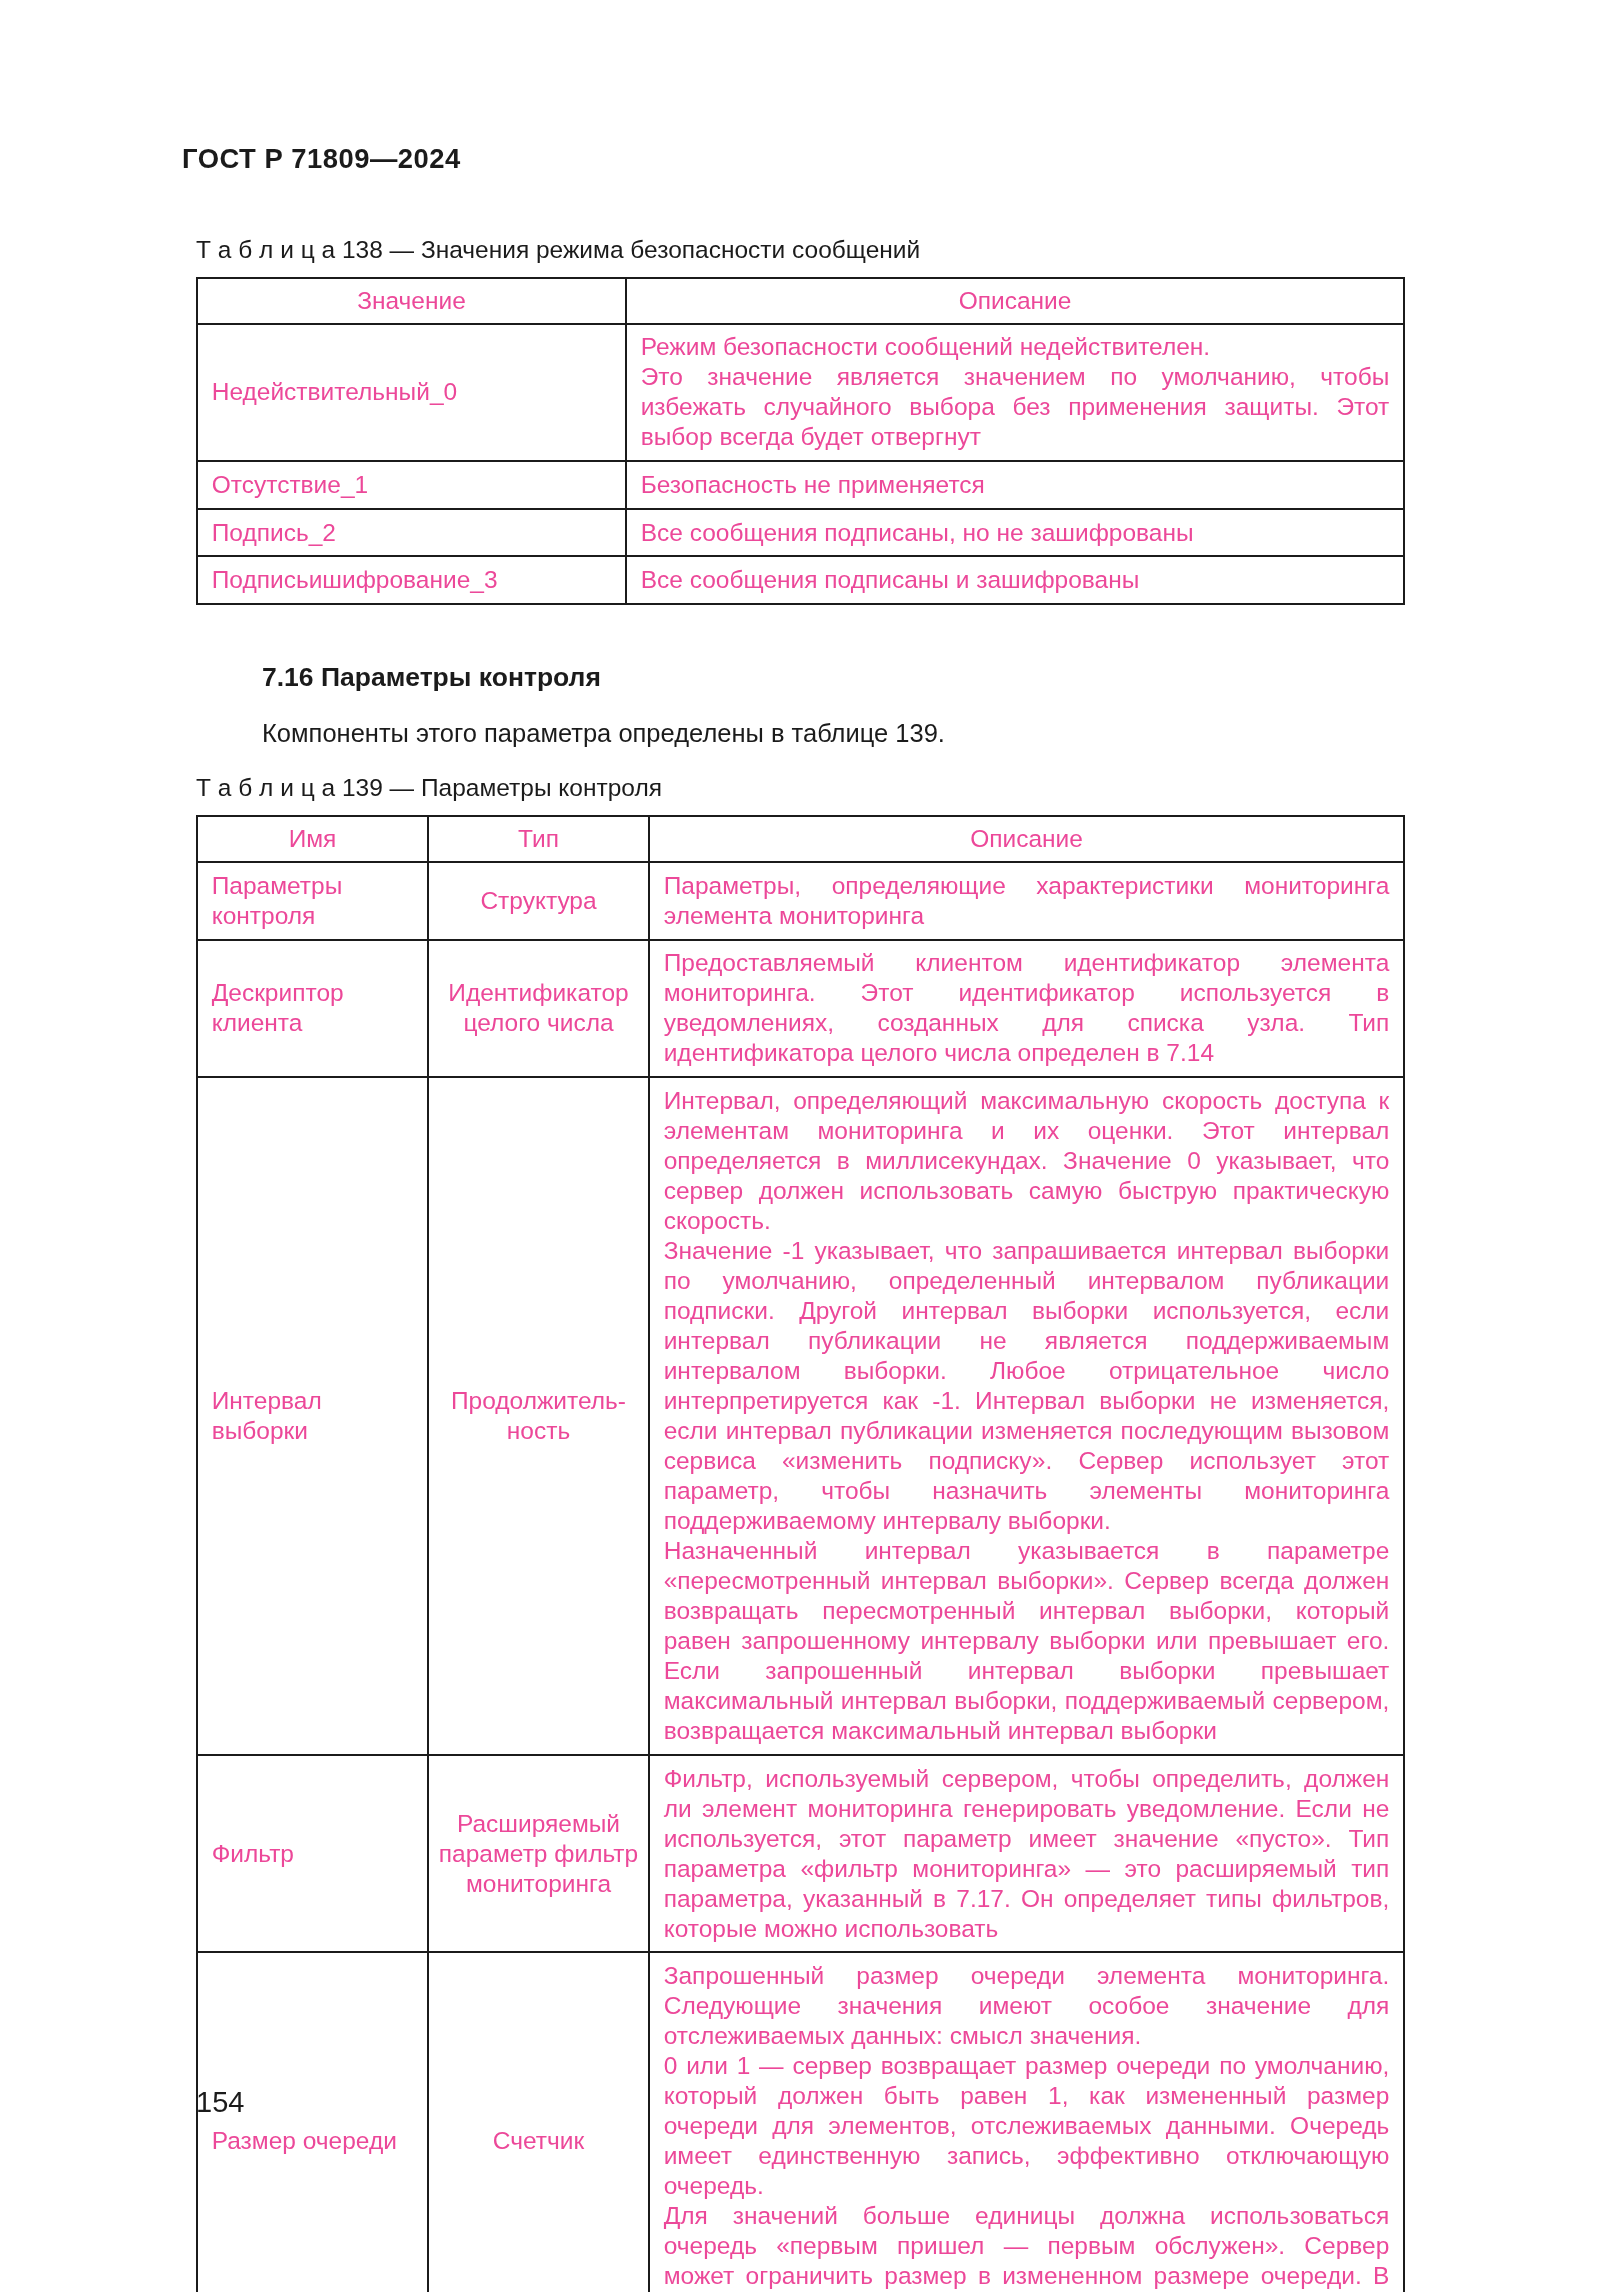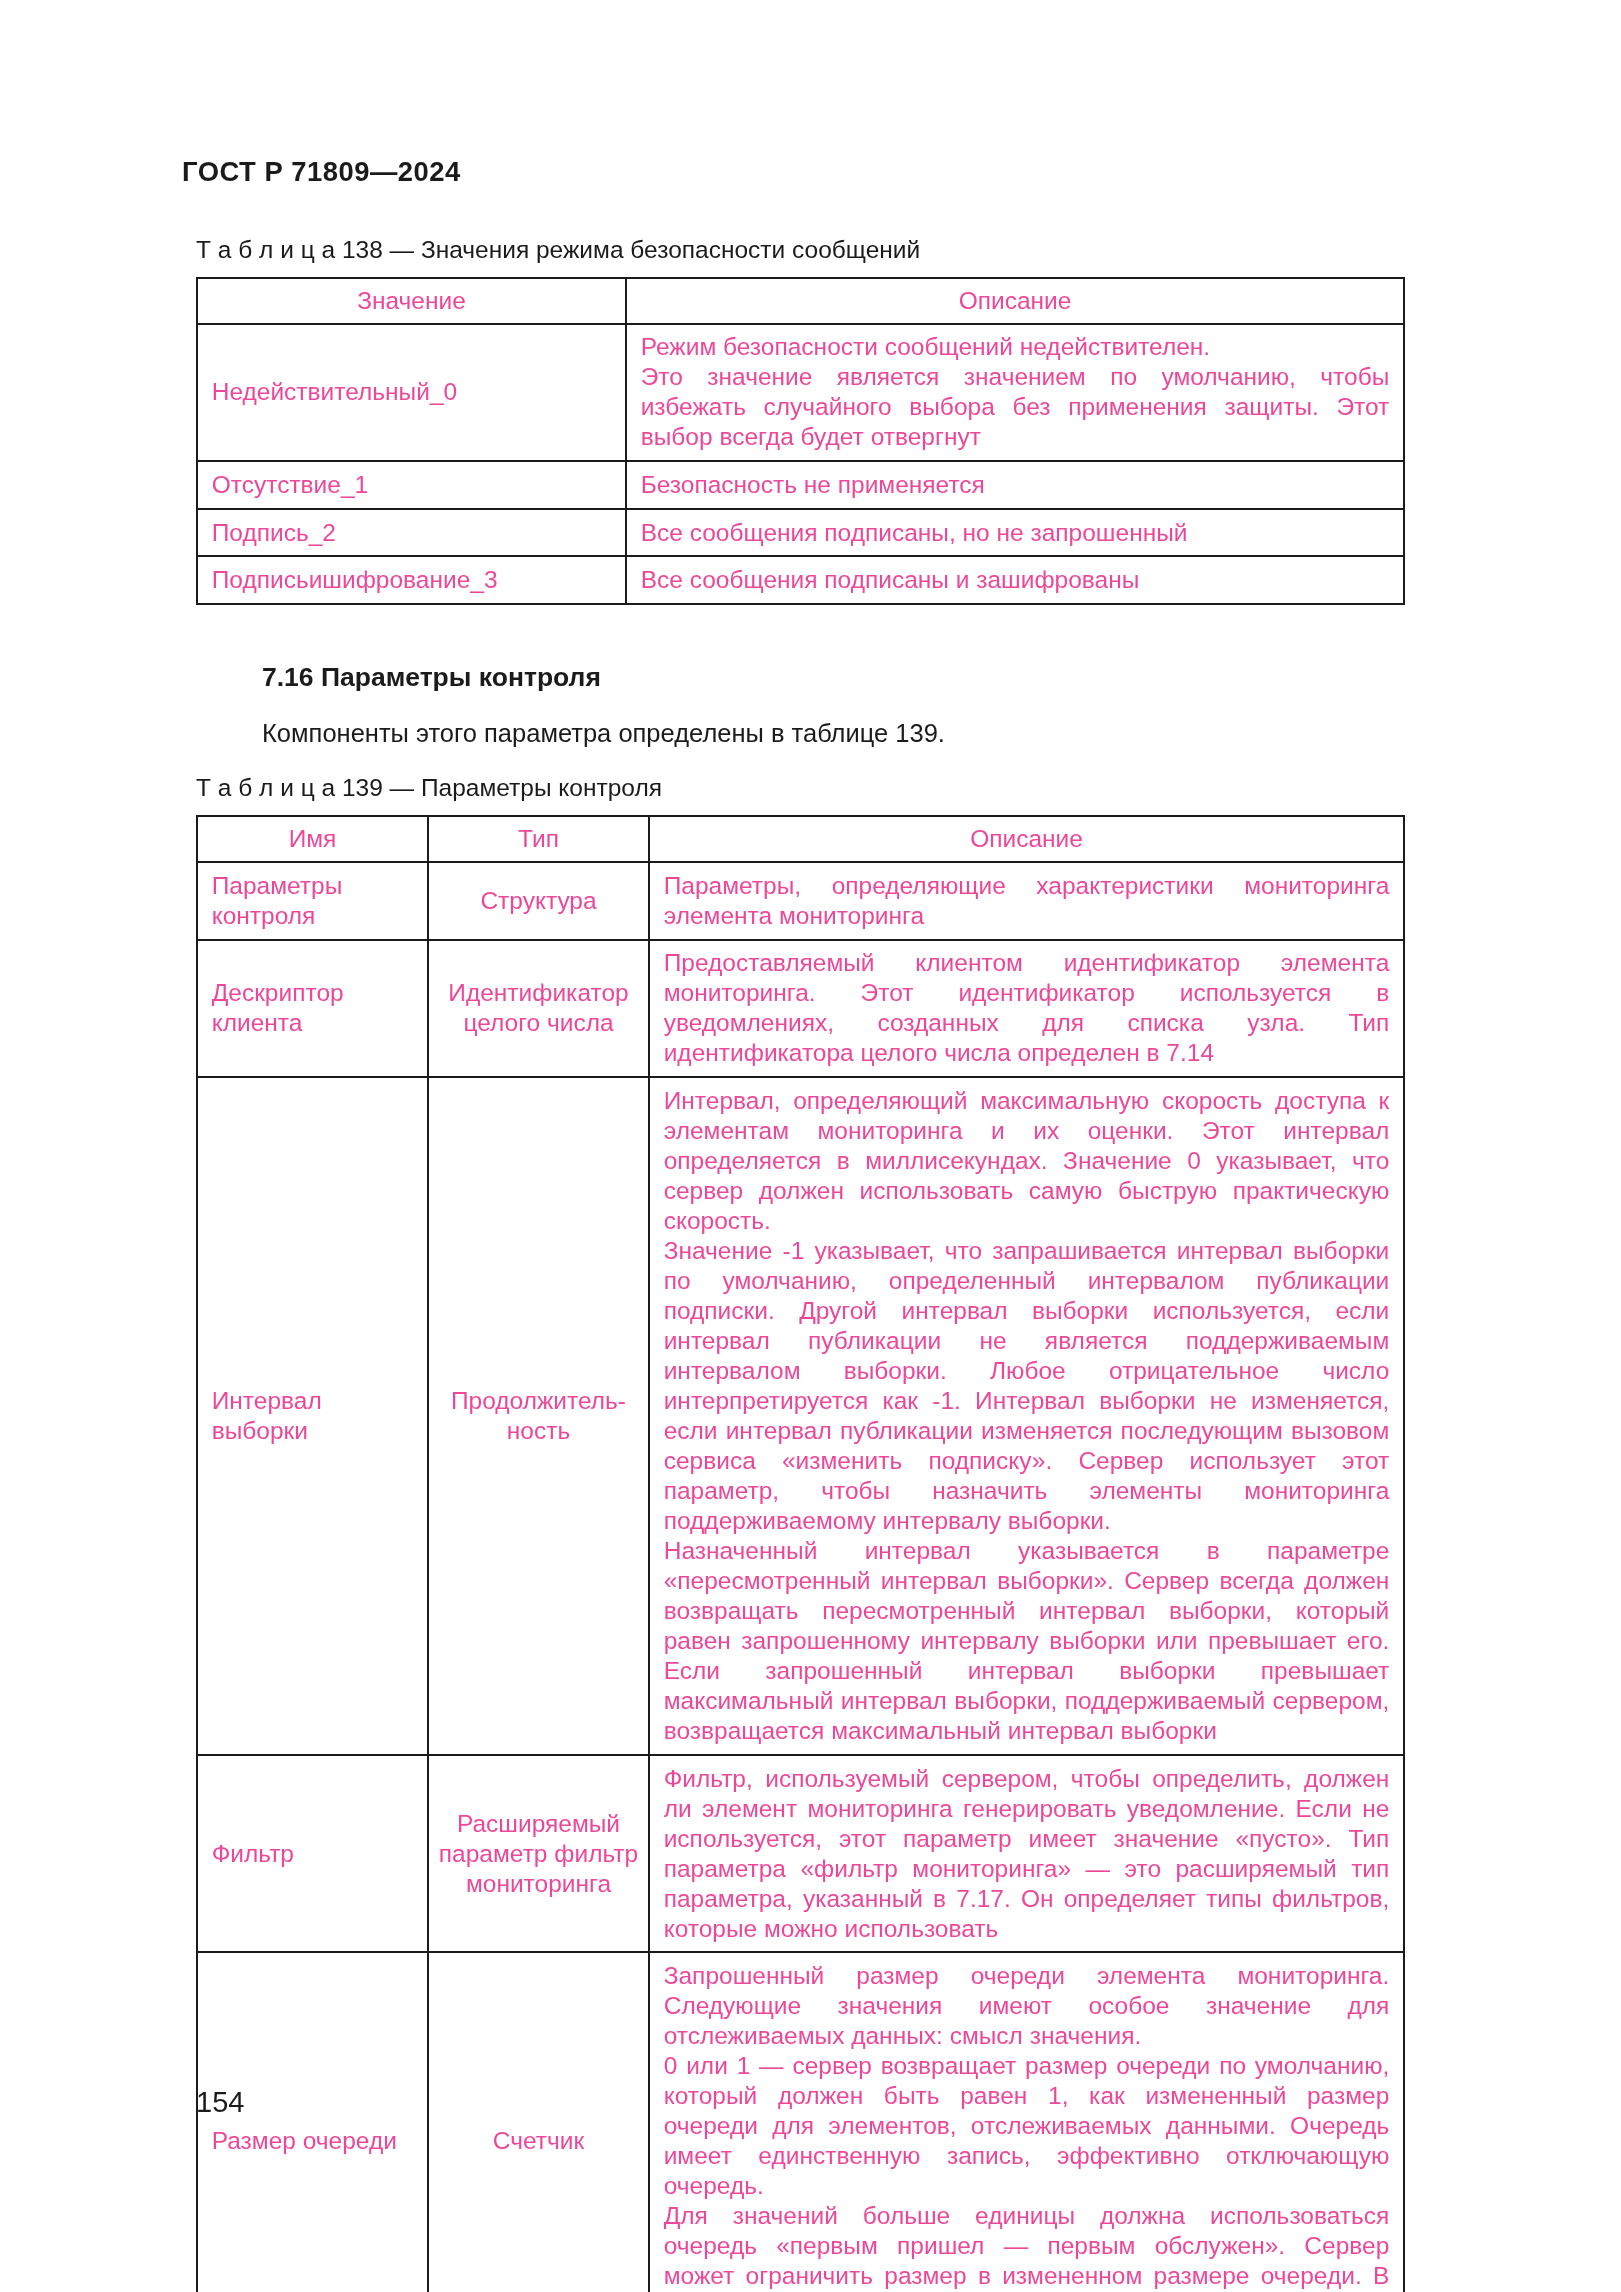--- a/index.html
+++ b/index.html
@@ -11,21 +11,21 @@
     width: 1621px;
     height: 2293px;
     background: #ffffff;
     font-family: "Liberation Sans", "DejaVu Sans", sans-serif;
     color: #1b1b1b;
     overflow: hidden;
   }
 
   .running-header {
     position: absolute;
-    top: 156px;
+    top: 143px;
     left: 182px;
     font-size: 27.4px;
     font-weight: bold;
     letter-spacing: 0.5px;
     text-align: center;
   }
 
   .content {
     position: absolute;
     left: 196px;
@@ -127,21 +127,21 @@
           <td class="cell-name">Недействительный_0</td>
           <td class="cell-desc">Режим безопасности сообщений недействителен.
 Это значение является значением по умолчанию, чтобы избежать случайного выбора без применения защиты. Этот выбор всегда будет отвергнут</td>
         </tr>
         <tr>
           <td class="cell-name">Отсутствие_1</td>
           <td class="cell-desc">Безопасность не применяется</td>
         </tr>
         <tr>
           <td class="cell-name">Подпись_2</td>
-          <td class="cell-desc">Все сообщения подписаны, но не запрошенный</td>
+          <td class="cell-desc">Все сообщения подписаны, но не зашифрованы</td>
         </tr>
         <tr>
           <td class="cell-name">Подписьишифрование_3</td>
           <td class="cell-desc">Все сообщения подписаны и зашифрованы</td>
         </tr>
       </tbody>
     </table>
 
     <h2 class="section-heading">7.16 Параметры контроля</h2>
 

